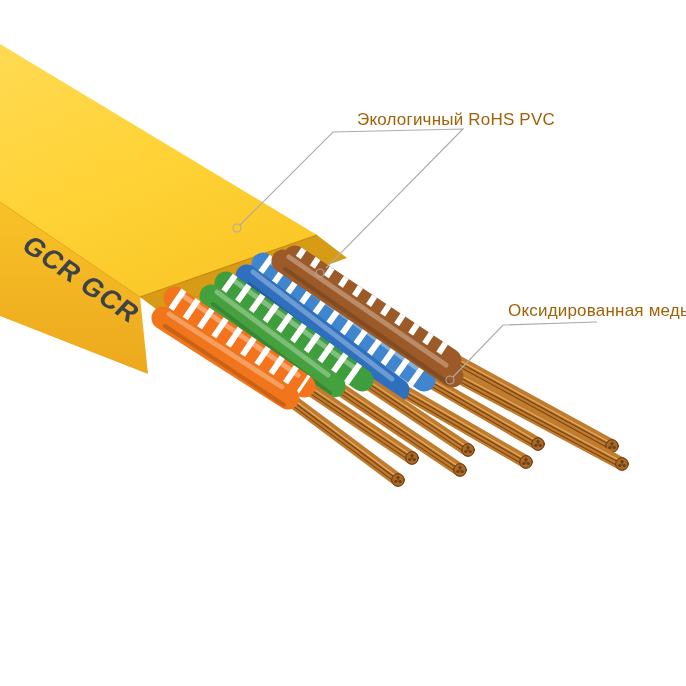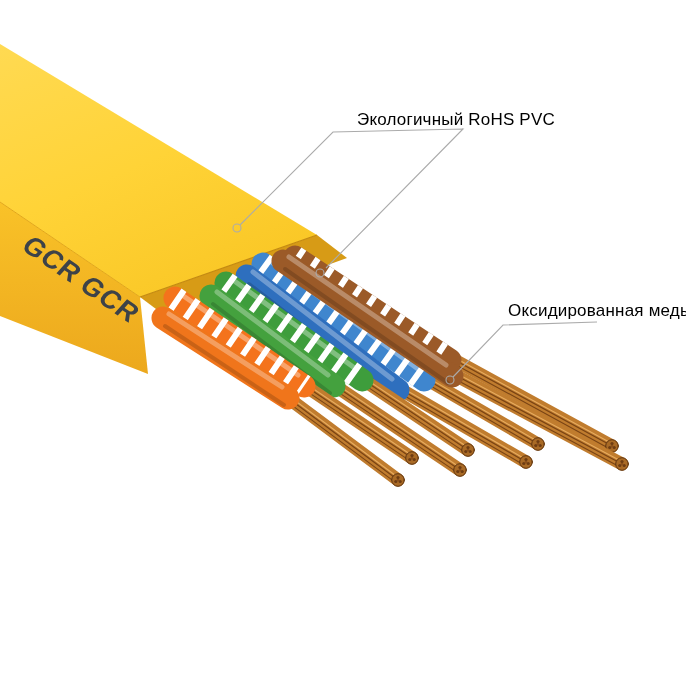--- a/index.html
+++ b/index.html
@@ -1,19 +1,19 @@
 <!DOCTYPE html>
 <html><head>
 <meta charset="utf-8">
 <style>
   html,body{margin:0;padding:0;background:#fff;}
   .stage{position:relative;width:686px;height:686px;background:#fff;overflow:hidden;
          font-family:"Liberation Sans",sans-serif;}
   .stage svg{position:absolute;left:0;top:0;}
-  .callout-label{position:absolute;font-size:17px;line-height:20px;color:#000000;
+  .callout-label{position:absolute;font-size:17px;line-height:20px;color:#a16207;
          white-space:nowrap;letter-spacing:.2px;}
   #label-rohs{left:357px;top:110px;}
   #label-copper{left:508px;top:301px;}
 </style>
 </head>
 <body>
 
 <div class="stage">
 <svg width="686" height="686" viewBox="0 0 686 686">
   <defs>

